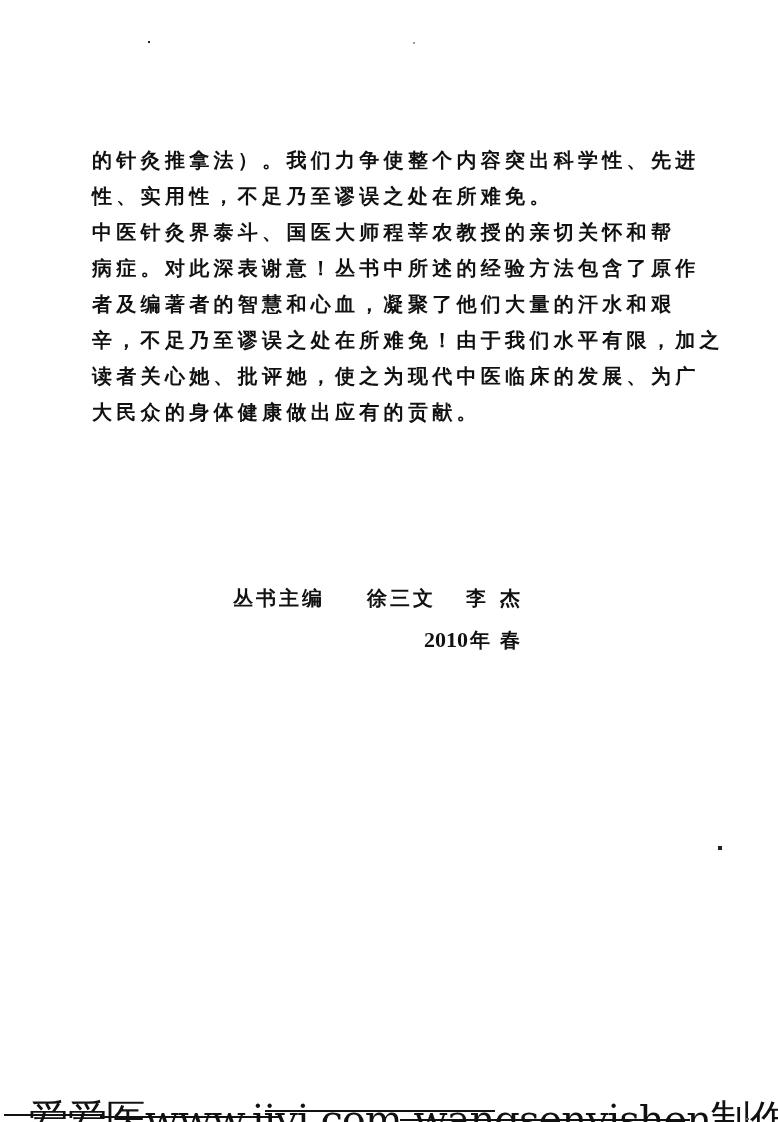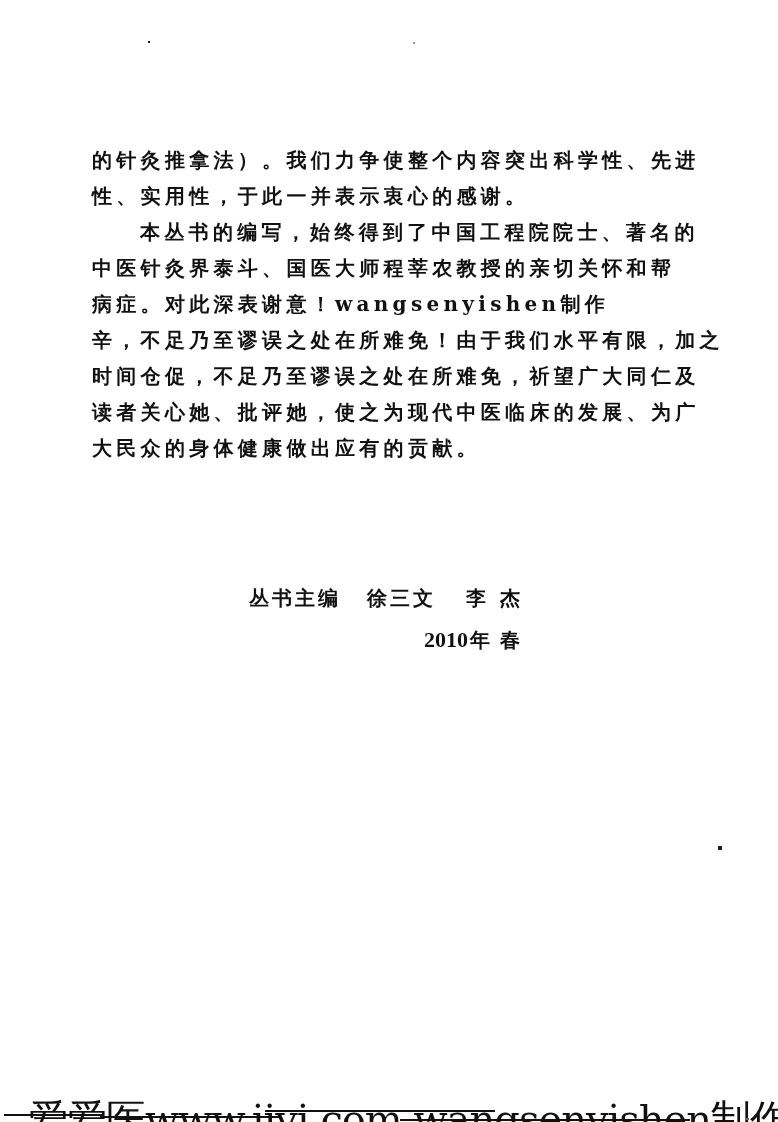--- a/index.html
+++ b/index.html
@@ -27,36 +27,35 @@
 
 <div class="page">
 
   <div class="speck" style="left:148px;top:29px;width:2px;height:2px;"></div>
   <div class="speck" style="left:413px;top:30px;width:2px;height:2px;background:#999;"></div>
   <div class="speck" style="left:718px;top:834px;width:4px;height:4px;"></div>
 
   <div class="body-text">
     <div>
       <div class="line">的针灸推拿法）。我们力争使整个内容突出科学性、先进</div>
-      <div class="line">性、实用性，于此一并表示衷心的感谢。</div>
+      <div class="line">性、实用性，不足乃至谬误之处在所难免。</div>
     </div>
     <div>
-      <div class="line indent">本丛书的编写，始终得到了中国工程院院士、著名的</div>
       <div class="line">中医针灸界泰斗、国医大师程莘农教授的亲切关怀和帮</div>
-      <div class="line">病症。对此深表谢意！wangsenyishen制作</div>
+      <div class="line">病症。对此深表谢意！丛书中所述的经验方法包含了原作</div>
+      <div class="line">者及编著者的智慧和心血，凝聚了他们大量的汗水和艰</div>
       <div class="line">辛，不足乃至谬误之处在所难免！由于我们水平有限，加之</div>
-      <div class="line">时间仓促，不足乃至谬误之处在所难免，祈望广大同仁及</div>
       <div class="line">读者关心她、批评她，使之为现代中医临床的发展、为广</div>
       <div class="line">大民众的身体健康做出应有的贡献。</div>
     </div>
   </div>
 
   <div class="signature">
     <div class="sig-line">
-      <span style="letter-spacing:3px;">丛书主编</span><span class="sig-gap"></span><span style="letter-spacing:3px;">徐三文</span><span class="sig-gap2"></span><span>李</span><span style="display:inline-block;width:14px;"></span><span>杰</span>
+      <span style="letter-spacing:3px;">丛书主编</span><span class="sig-gap"></span><span style="letter-spacing:3px;margin-left:16px;">徐三文</span><span class="sig-gap2"></span><span>李</span><span style="display:inline-block;width:14px;"></span><span>杰</span>
     </div>
     <div class="sig-line">
       <span style="font-family:'Liberation Serif',serif;font-size:22px;">2010</span><span style="margin-left:2px;">年</span><span style="display:inline-block;width:10px;"></span><span>春</span>
     </div>
   </div>
 
   <div class="watermark">
     <div class="wm-strike" style="left:4px;top:10px;width:100px;"></div>
     <div class="wm-strike" style="left:100px;top:12px;width:180px;"></div>
     <div class="wm-strike" style="left:265px;top:6px;width:230px;"></div>

